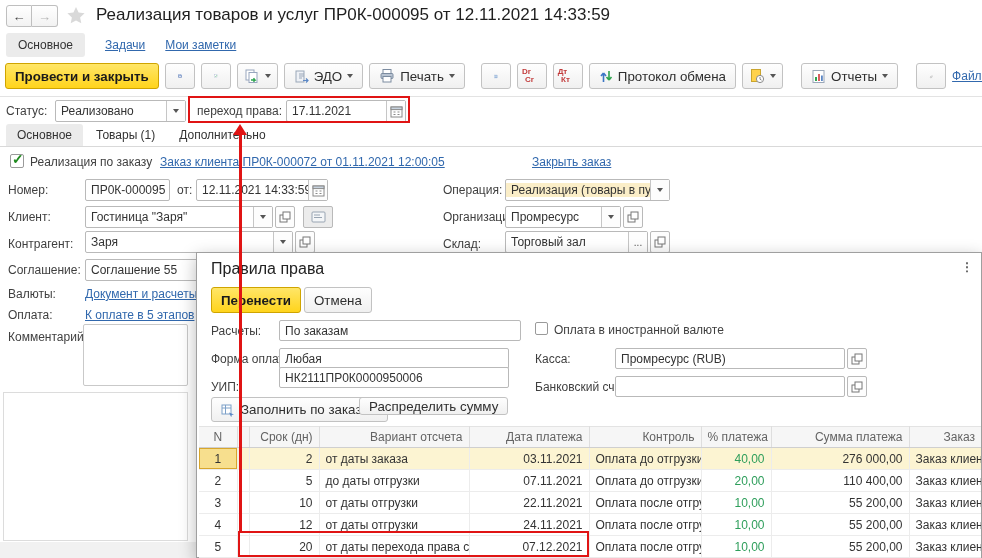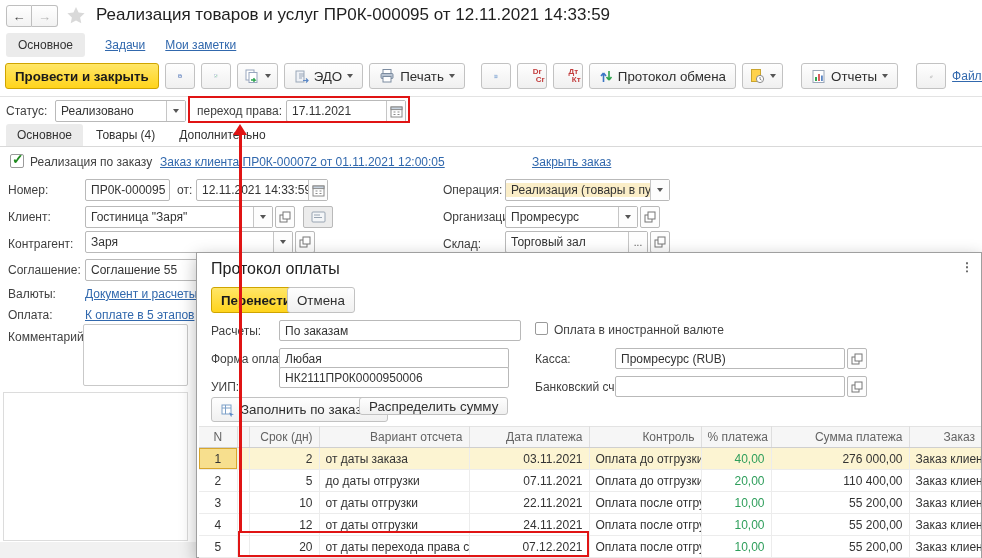--- a/index.html
+++ b/index.html
@@ -6,21 +6,21 @@
 body{background:#fff}
 .frame{position:relative;width:982px;height:558px;background:#fff;overflow:hidden;
   font-family:"Liberation Sans",sans-serif;font-size:12px;color:#333}
 .abs{position:absolute}
 .lbl{color:#3f3f3f;white-space:nowrap}
 .lnk{color:var(--link-blue,#3168ad);text-decoration:underline;white-space:nowrap;cursor:pointer}
 .btn{display:inline-flex;align-items:center;gap:5px;height:26px;padding:8px 9px;
   background:linear-gradient(#fefefe,#f0f0f0);border:1px solid #c2c2c2;border-radius:3px;
   white-space:nowrap;color:#2f2f2f;cursor:pointer}
 .btn-yellow{background:linear-gradient(#ffe668,#ffd41c);border-color:#cfa400;font-weight:700;color:#1a1a1a}
-.ibtn{width:30px;justify-content:flex-start;padding:12px}
+.ibtn{width:30px;justify-content:flex-end;padding:12px}
 .caret{width:0;height:0;border-left:3.5px solid transparent;border-right:3.5px solid transparent;border-top:4px solid #555}
 .navbtn{width:26px;height:22px;display:flex;align-items:center;justify-content:center;
   background:linear-gradient(#fff,#f2f2f2);border:1px solid #bfbfbf;font-size:13px;cursor:pointer}
 .field{display:flex;align-items:center;background:#fff;border:1px solid #b9b9b9;border-radius:2px;height:22px}
 .field .val{flex:1;padding:0 5px;white-space:nowrap;overflow:hidden}
 .seg{display:flex;align-items:center;justify-content:center;border-left:1px solid #c6c6c6;width:19px;align-self:stretch;background:#fdfdfd;cursor:pointer}
 .sidebtn{display:inline-flex;align-items:center;justify-content:center;width:20px;height:22px;
   background:#fdfdfd;border:1px solid #b9b9b9;border-radius:2px;margin-left:2px;cursor:pointer}
 .checkbox{display:inline-block;width:14px;height:14px;background:#fff;border:1px solid #9a9a9a;border-radius:2px;position:relative;cursor:pointer}
 .checkbox .ck{position:absolute;left:1px;top:-4px;font-size:14px;font-weight:700;color:#1f8a1f}
@@ -190,21 +190,21 @@
           <rect x="1" y="2" width="11" height="10" fill="#fff" stroke="#8a8a8a"></rect>
           <rect x="1" y="2" width="11" height="2.6" fill="#c7d2de" stroke="#8a8a8a"></rect>
           <path d="M3.5 7h2M7.5 7h2M3.5 9.5h2M7.5 9.5h2" stroke="#8a8a8a"></path>
         </svg>
     </span>
   </div>
 
   
   <div class="abs" style="left:6px;top:124px;display:flex;gap:2px">
     <span class="dtab dtab-active">Основное</span>
-    <span class="dtab">Товары (4)</span>
+    <span class="dtab">Товары (1)</span>
     <span class="dtab">Дополнительно</span>
   </div>
   <div class="hline" style="left:0;top:146px;width:982px;background:#d9d9d9"></div>
 
   
   <span class="abs checkbox" style="left:10px;top:154px"><span class="ck">✓</span></span>
   <span class="abs lbl" style="left:30px;top:155px">Реализация по заказу</span>
   <span class="abs lnk" style="left:160px;top:155px">Заказ клиента ПР0К-000072 от 01.11.2021 12:00:05</span>
   <span class="abs lnk" style="left:532px;top:155px">Закрыть заказ</span>
 
@@ -247,21 +247,21 @@
       </span>
     <span class="sidebtn" style="width:30px;margin-left:8px;background:#ececec">
         <svg width="15" height="12" viewBox="0 0 15 12">
           <rect x="1" y="1" width="13" height="10" rx="1" fill="#f4f6f8" stroke="#98a4b2"></rect>
           <path d="M3 4h6M3 6.5h8" stroke="#98a4b2"></path>
         </svg>
       </span>
   </div>
   <span class="abs lbl" style="left:443px;top:210px">Организация:</span>
   <div class="abs" style="left:505px;top:206px;display:flex">
-    <div class="field" style="width:133px">
+    <div class="field" style="width:116px">
       <span class="val">Промресурс</span>
       <span class="seg">
           <span class="caret"></span>
         </span>
     </div>
     <span class="sidebtn">
         <svg width="12" height="12" viewBox="0 0 12 12">
           <rect x="1" y="4" width="7" height="7" fill="#fff" stroke="#777"></rect>
           <rect x="4" y="1" width="7" height="7" fill="#fff" stroke="#777"></rect>
         </svg>
@@ -309,25 +309,25 @@
   <span class="abs lnk" style="left:85px;top:308px">К оплате в 5 этапов</span>
 
   <span class="abs lbl" style="left:8px;top:330px">Комментарий:</span>
   <div class="abs" style="left:83px;top:324px;width:105px;height:62px;background:#fff;border:1px solid #c9c9c9;border-radius:2px"></div>
 
   <div class="abs" style="left:3px;top:392px;width:185px;height:149px;background:#fff;border:1px solid #dcdcdc"></div>
   <div class="abs" style="left:0;top:542px;width:196px;height:16px;background:#f1f1f1"></div>
 
   
   <div class="dialog">
-    <div class="abs" style="left:14px;top:7px;font-size:16px;color:#222;white-space:nowrap">Протокол оплаты</div>
+    <div class="abs" style="left:14px;top:7px;font-size:16px;color:#222;white-space:nowrap">Правила права</div>
     <span class="abs" style="right:8px;top:7px;color:#555;font-weight:700;cursor:pointer">⋮</span>
 
     <button class="btn btn-yellow abs" style="left:14px;top:34px">Перенести</button>
-    <button class="btn abs" style="left:90px;top:34px">Отмена</button>
+    <button class="btn abs" style="left:107px;top:34px">Отмена</button>
 
     <span class="abs lbl" style="left:14px;top:71px">Расчеты:</span>
     <div class="abs field" style="left:82px;top:67px;width:242px;height:21px">
         <span class="val">По заказам</span>
       </div>
     <span class="abs checkbox" style="left:338px;top:69px;width:13px;height:13px"></span>
     <span class="abs lbl" style="left:357px;top:70px">Оплата в иностранной валюте</span>
 
     <span class="abs lbl" style="left:14px;top:99px">Форма оплаты:</span>
     <div class="abs field" style="left:82px;top:95px;width:230px;height:21px">

